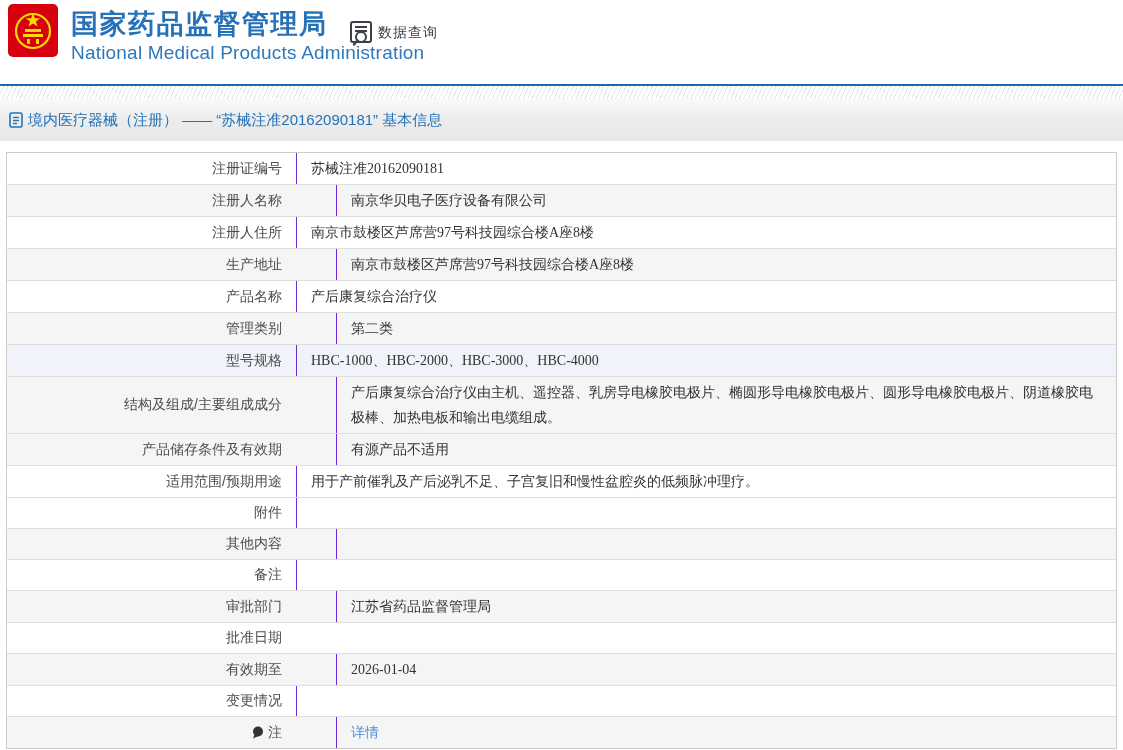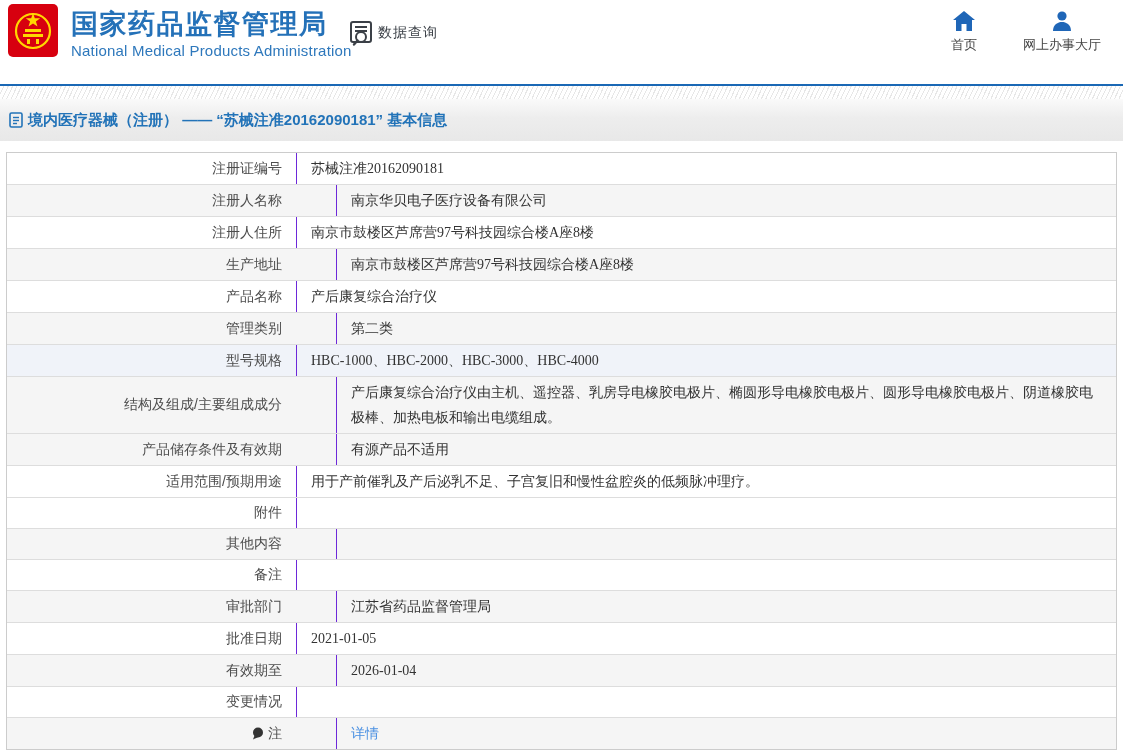--- a/index.html
+++ b/index.html
@@ -4,35 +4,35 @@
 <style>
   * { box-sizing: border-box; margin: 0; padding: 0; }
   html,body { width:1123px; height:750px; background:#fff; font-family:"Liberation Sans",sans-serif; overflow:hidden; }
 
   
   .header { position:relative; height:84px; background:#fff; }
   .logo-link { position:absolute; left:8px; top:4px; display:flex; align-items:flex-start; cursor:pointer; }
   .emblem { width:50px; height:53px; }
   .org-names { margin-left:13px; padding-top:5px; }
   .org-cn { color:#2471b8; font-size:27px; font-weight:bold; letter-spacing:1.5px; line-height:30px; }
-  .org-en { color:#2e78bc; font-size:15px; margin-top:3px; letter-spacing:0.2px; }
+  .org-en { color:#2e78bc; font-size:19px; margin-top:3px; letter-spacing:0.2px; }
 
   .query { position:absolute; left:347px; top:19px; display:flex; align-items:center; color:#3b4047; cursor:pointer; }
   .query-label { font-size:14px; margin-left:3px; letter-spacing:1px; }
 
   .nav { position:absolute; right:22px; top:11px; display:flex; gap:46px; }
   .nav-item { display:flex; flex-direction:column; align-items:center; gap:5px; cursor:pointer; }
   .nav-item .lab { font-size:13px; color:#454545; }
 
   
   .blue-line { height:2px; background:#1a68b5; }
   .hatch { height:13px; background:#fff;
            background-image:repeating-linear-gradient(115deg,#ffffff 0px,#ffffff 3px,#e7e7e7 3px,#e7e7e7 4px); }
   .crumbbar { height:42px; background:linear-gradient(180deg,#fafafa 0%,#ededed 45%,#e8e8e8 100%);
-              display:flex; align-items:center; padding-left:9px;font-weight:bold; }
+              display:flex; align-items:center; padding-left:9px; }
   .crumb { display:flex; align-items:center; gap:5px; color:#2273b8; font-size:15px; }
 
   
   .info-table { margin:11px 6px 0 6px; border:1px solid #ccc; background:#0ea5e9; }
   .row { display:flex; align-items:stretch; min-height:31px; border-bottom:1px solid #ddd; background:#fff; font-size:14px; }
   .row:last-child { border-bottom:none; }
   .row.alt { background:#f5f5f5;gap:40px; }
   .row.hl  { background:#f0f3f9; }
   .lbl { width:289px; flex-shrink:0; padding-right:14px; color:#4d4d4d;
          display:flex; align-items:center; justify-content:flex-end; gap:4px; text-align:right; }
@@ -64,35 +64,20 @@
     <svg width="28" height="28" viewBox="0 0 28 28">
       <rect x="4" y="3" width="20" height="20" rx="2" fill="none" stroke="#3b4047" stroke-width="2"></rect>
       <line x1="8" y1="8" x2="20" y2="8" stroke="#3b4047" stroke-width="2"></line>
       <line x1="8" y1="12" x2="20" y2="12" stroke="#3b4047" stroke-width="2"></line>
       <circle cx="14" cy="18" r="5" fill="#ffffff" stroke="#3b4047" stroke-width="2"></circle>
       <line x1="10.5" y1="21.5" x2="7" y2="25.5" stroke="#3b4047" stroke-width="2.4" stroke-linecap="round"></line>
     </svg>
     <span class="query-label">数据查询</span>
   </div>
 
-  <div class="nav">
-    <div class="nav-item">
-      <svg width="22" height="20" viewBox="0 0 22 20">
-        <polygon points="11,0 22,9 19,9 19,20 13.5,20 13.5,13 8.5,13 8.5,20 3,20 3,9 0,9" fill="#1f66b7"></polygon>
-      </svg>
-      <span class="lab">首页</span>
-    </div>
-    <div class="nav-item">
-      <svg width="22" height="20" viewBox="0 0 22 20">
-        <circle cx="11" cy="5" r="4.6" fill="#1f66b7"></circle>
-        <path d="M2 20 C2 13.5 7 11 11 11 C15 11 20 13.5 20 20 Z" fill="#1f66b7"></path>
-      </svg>
-      <span class="lab">网上办事大厅</span>
-    </div>
-  </div>
 </div>
 
 <div class="blue-line"></div>
 <div class="hatch"></div>
 
 <div class="crumbbar">
   <div class="crumb">
     <svg width="14" height="16" viewBox="0 0 14 16">
       <rect x="1" y="1" width="12" height="14" rx="1.5" fill="none" stroke="#2273b8" stroke-width="1.6"></rect>
       <line x1="4" y1="5.5" x2="10" y2="5.5" stroke="#2273b8" stroke-width="1.4"></line>
@@ -170,21 +155,20 @@
     <div class="val"></div>
   </div>
 
   <div class="row alt">
     <div class="lbl">审批部门</div>
     <div class="val">江苏省药品监督管理局</div>
   </div>
 
   <div class="row">
     <div class="lbl">批准日期</div>
-    <div class="val">2021-01-05</div>
   </div>
 
   <div class="row alt">
     <div class="lbl">有效期至</div>
     <div class="val">2026-01-04</div>
   </div>
 
   <div class="row">
     <div class="lbl">变更情况</div>
     <div class="val"></div>

